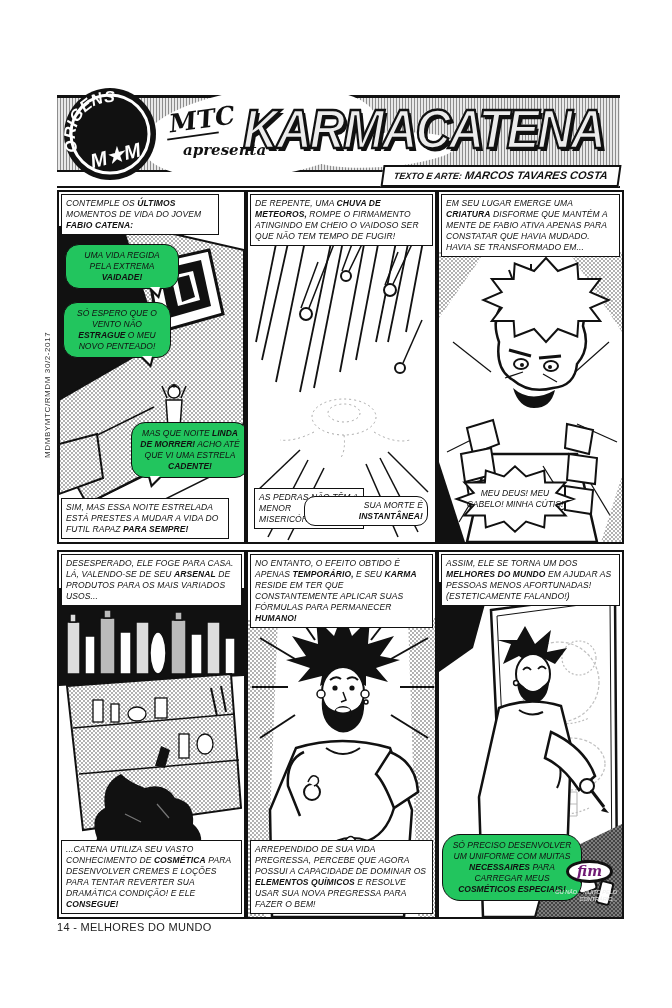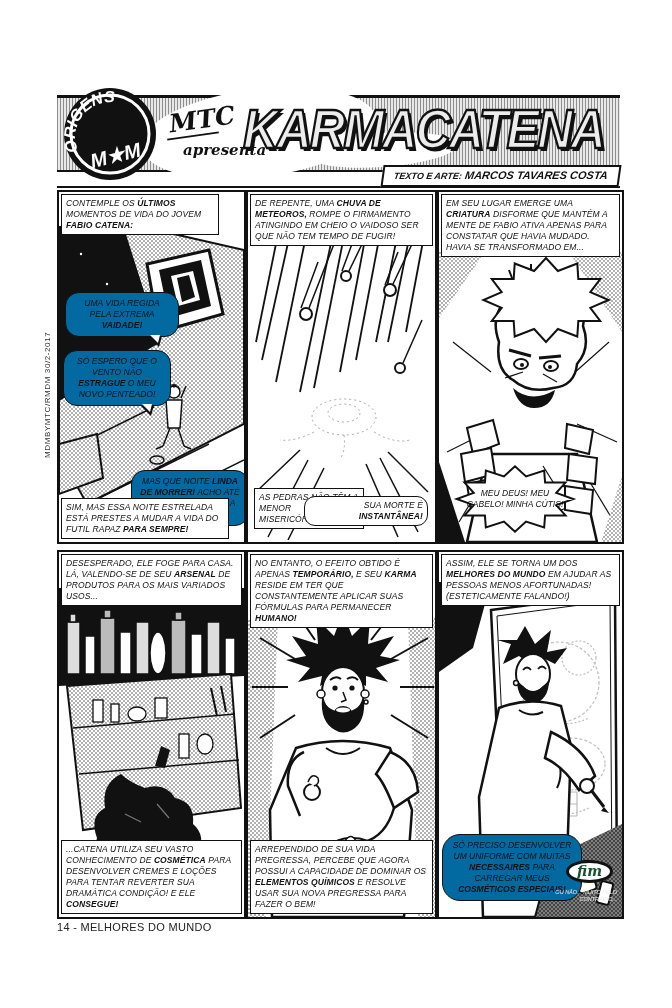--- a/index.html
+++ b/index.html
@@ -35,41 +35,41 @@
   .panel{position:absolute;background:#fff;border:2px solid #111;overflow:hidden;}
   .p1{left:57px;top:190px;width:185px;height:350px;}
   .p2{left:246px;top:190px;width:187px;height:350px;}
   .p3{left:437px;top:190px;width:183px;height:350px;}
   .p4{left:57px;top:550px;width:185px;height:365px;}
   .p5{left:246px;top:550px;width:187px;height:365px;}
   .p6{left:437px;top:550px;width:183px;height:365px;}
   .art{position:absolute;left:0;top:0;width:100%;height:100%;}
   .caption{position:absolute;background:#fff;border:1.5px solid #111;padding:3px 4px;
            font:italic 8.5px/1.3 "Liberation Sans",sans-serif;letter-spacing:.1px;}
-  .bubble{position:absolute;background:#0369a1;border:1.5px solid #111;border-radius:14px;padding:5px 7px;
-          font:italic 8.5px/1.3 "Liberation Sans",sans-serif;text-align:center;margin-top:48px;}
+  .bubble{position:absolute;background:#22c55e;border:1.5px solid #111;border-radius:14px;padding:5px 7px;
+          font:italic 8.5px/1.3 "Liberation Sans",sans-serif;text-align:center;}
   .em{font-weight:bold;}
   .tail-br::before{content:"";position:absolute;right:16px;bottom:-11px;width:0;height:0;
        border-left:11px solid transparent;border-right:3px solid transparent;border-top:11px solid #111;}
   .tail-br::after{content:"";position:absolute;right:18px;bottom:-7px;width:0;height:0;
        border-left:8px solid transparent;border-right:2px solid transparent;border-top:8px solid #fff;}
   .tail-bl::before{content:"";position:absolute;left:16px;bottom:-11px;width:0;height:0;
        border-right:11px solid transparent;border-left:3px solid transparent;border-top:11px solid #111;}
   .tail-bl::after{content:"";position:absolute;left:18px;bottom:-7px;width:0;height:0;
        border-right:8px solid transparent;border-left:2px solid transparent;border-top:8px solid #fff;}
   .tail-r::before{content:"";position:absolute;right:-12px;top:55%;width:0;height:0;
        border-top:3px solid transparent;border-bottom:9px solid transparent;border-left:13px solid #111;}
   .tail-r::after{content:"";position:absolute;right:-7px;top:calc(55% + 2px);width:0;height:0;
        border-top:2px solid transparent;border-bottom:6px solid transparent;border-left:9px solid #fff;}
   .burst{position:absolute;}
   .burst svg{position:absolute;left:0;top:0;width:100%;height:100%;}
   .burst-text{position:absolute;left:13%;right:13%;top:16%;bottom:16%;display:flex;align-items:center;justify-content:center;
               text-align:center;font:italic 8.5px/1.25 "Liberation Sans",sans-serif;}
   .fim{position:absolute;right:9px;bottom:34px;background:#fff;border:3px solid #111;border-radius:50%;
-       padding:1px 8px 2px 8px;font:bold italic 14px/1 "DejaVu Serif",serif;color:#14532d;}
+       padding:1px 8px 2px 8px;font:bold italic 14px/1 "DejaVu Serif",serif;color:#701a75;}
   .fim-note{position:absolute;right:5px;bottom:14px;width:72px;text-align:right;
             font:italic 5.5px/1.3 "Liberation Sans",sans-serif;color:#eee;}
 </style>
 </head>
 <body>
 
 <div class="header">
   <div class="banner"></div>
   <div class="swoosh"></div>
   <div class="swoosh2"></div>

